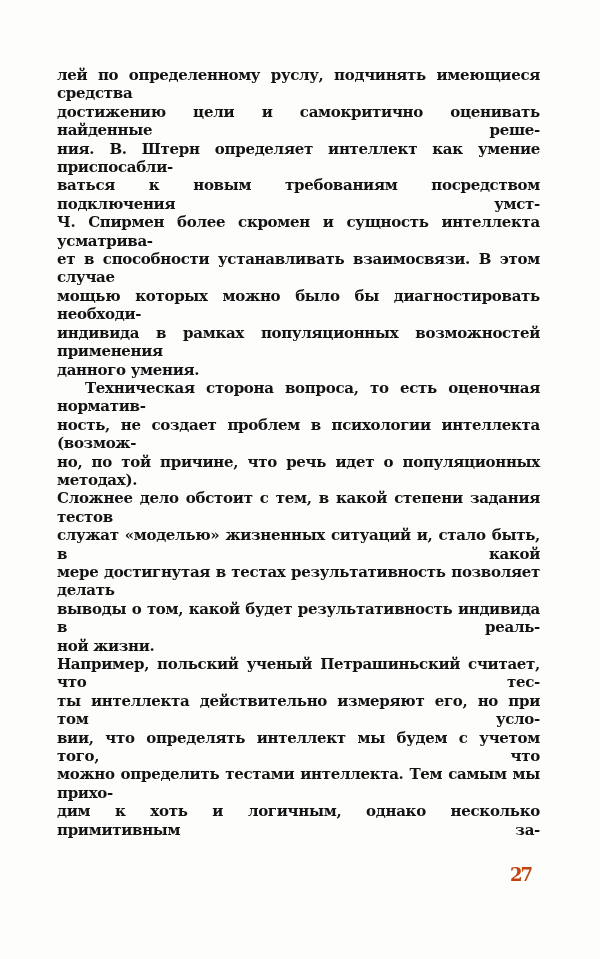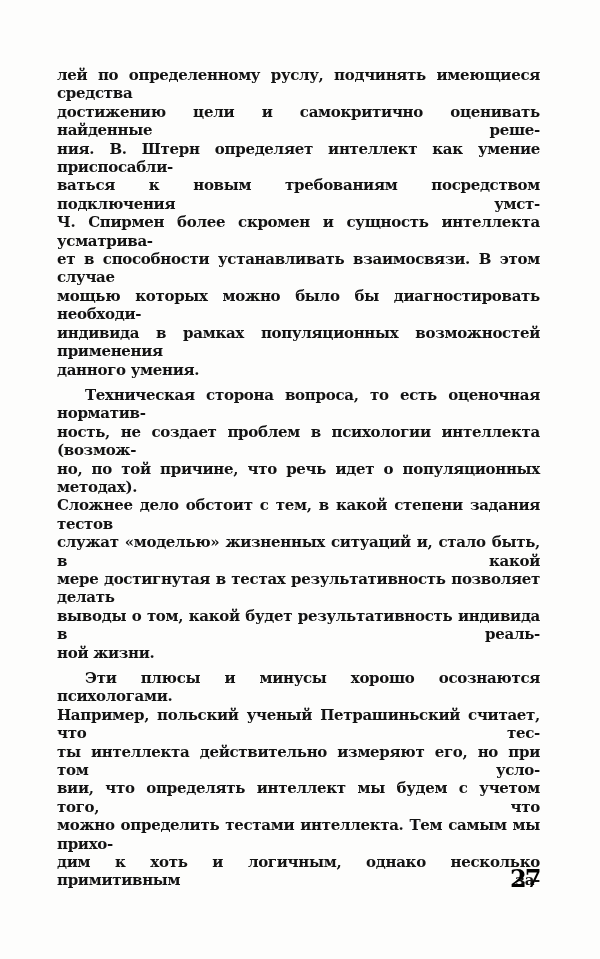--- a/index.html
+++ b/index.html
@@ -34,31 +34,30 @@
   .line {
     text-align: justify;
     text-align-last: justify;
     white-space: normal;
   }
   .line.last {
     text-align-last: left;
   }
   .line.indent {
     text-indent: 28px;
-    margin-top: 7px;
   }
   .page-number {
     position: absolute;
     left: 510px;
     top: 864px;
     font-family: "DejaVu Serif", "Liberation Serif", serif;
     font-weight: 700;
-    font-size: 24px;
+    font-size: 18px;
     letter-spacing: -2px;
-    color: #000000;
+    color: #c2410c;
   }
 </style>
 </head>
 <body>
 
 <div class="page">
   <div class="text-block" id="text-block">
       <div class="line">лей по определенному руслу, подчинять имеющиеся средства</div>
       <div class="line">достижению цели и самокритично оценивать найденные реше-</div>
       <div class="line">ния. В. Штерн определяет интеллект как умение приспосабли-</div>
@@ -69,21 +68,20 @@
       <div class="line">индивида в рамках популяционных возможностей применения</div>
       <div class="line last">данного умения.</div>
       <div class="line indent">Техническая сторона вопроса, то есть оценочная норматив-</div>
       <div class="line">ность, не создает проблем в психологии интеллекта (возмож-</div>
       <div class="line">но, по той причине, что речь идет о популяционных методах).</div>
       <div class="line">Сложнее дело обстоит с тем, в какой степени задания тестов</div>
       <div class="line">служат «моделью» жизненных ситуаций и, стало быть, в какой</div>
       <div class="line">мере достигнутая в тестах результативность позволяет делать</div>
       <div class="line">выводы о том, какой будет результативность индивида в реаль-</div>
       <div class="line last">ной жизни.</div>
-      <div class="line indent">Эти плюсы и минусы хорошо осознаются психологами.</div>
       <div class="line">Например, польский ученый Петрашиньский считает, что тес-</div>
       <div class="line">ты интеллекта действительно измеряют его, но при том усло-</div>
       <div class="line">вии, что определять интеллект мы будем с учетом того, что</div>
       <div class="line">можно определить тестами интеллекта. Тем самым мы прихо-</div>
       <div class="line">дим к хоть и логичным, однако несколько примитивным за-</div>
     </div>
   <div class="page-number">27</div>
 </div>
 
 </body></html>

